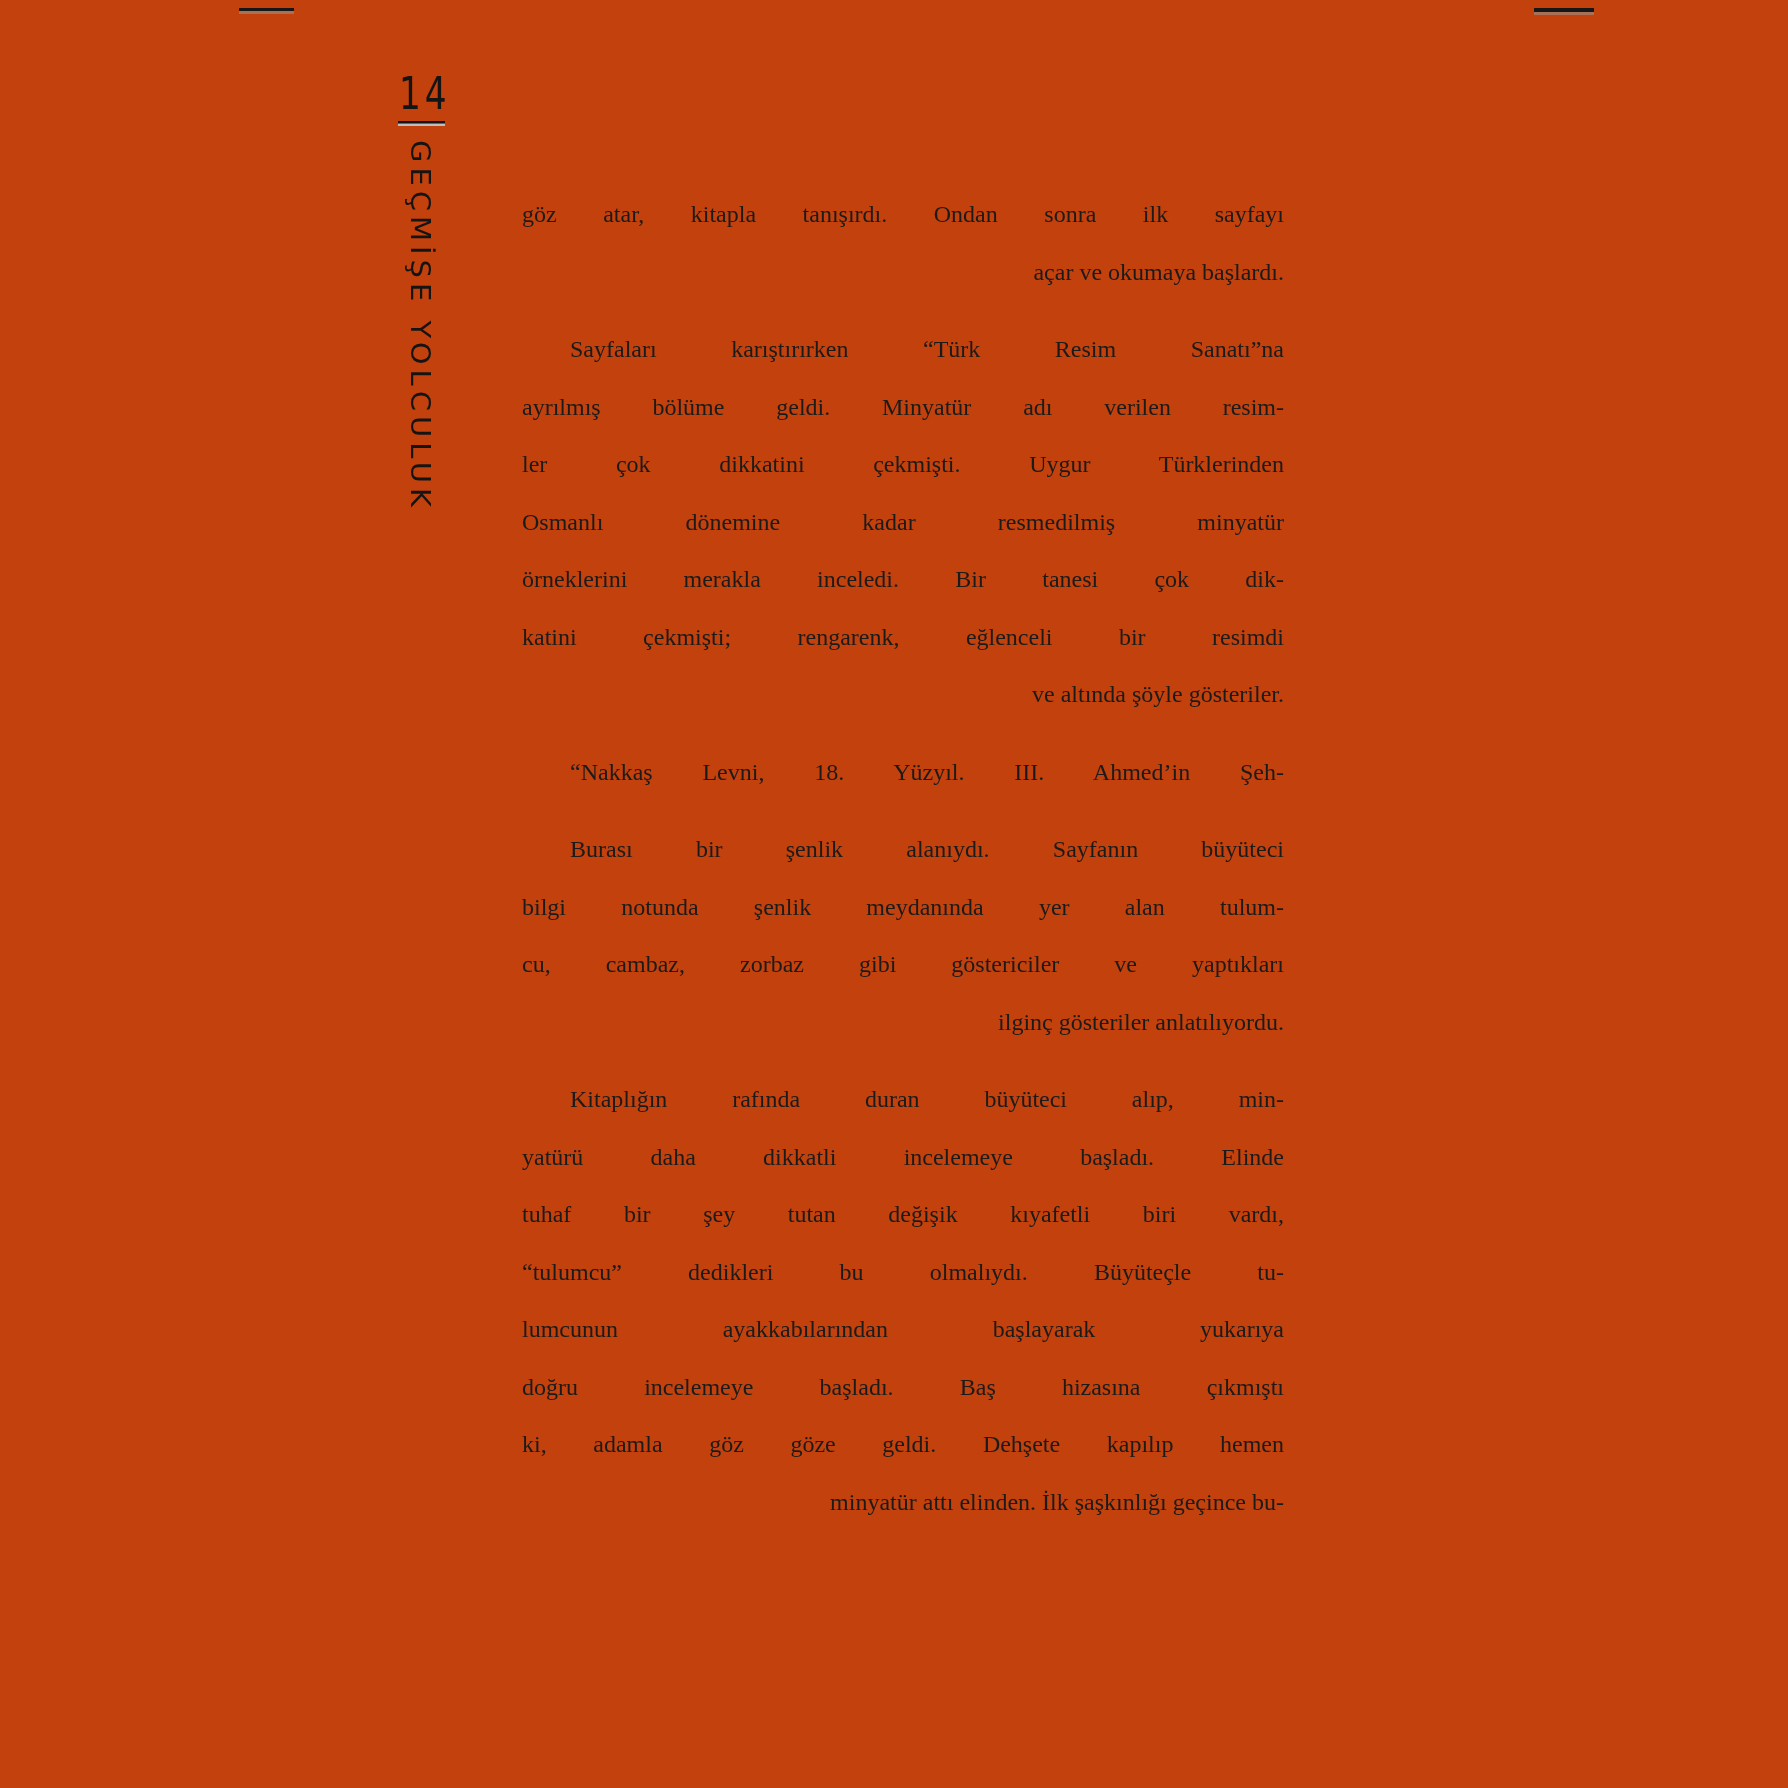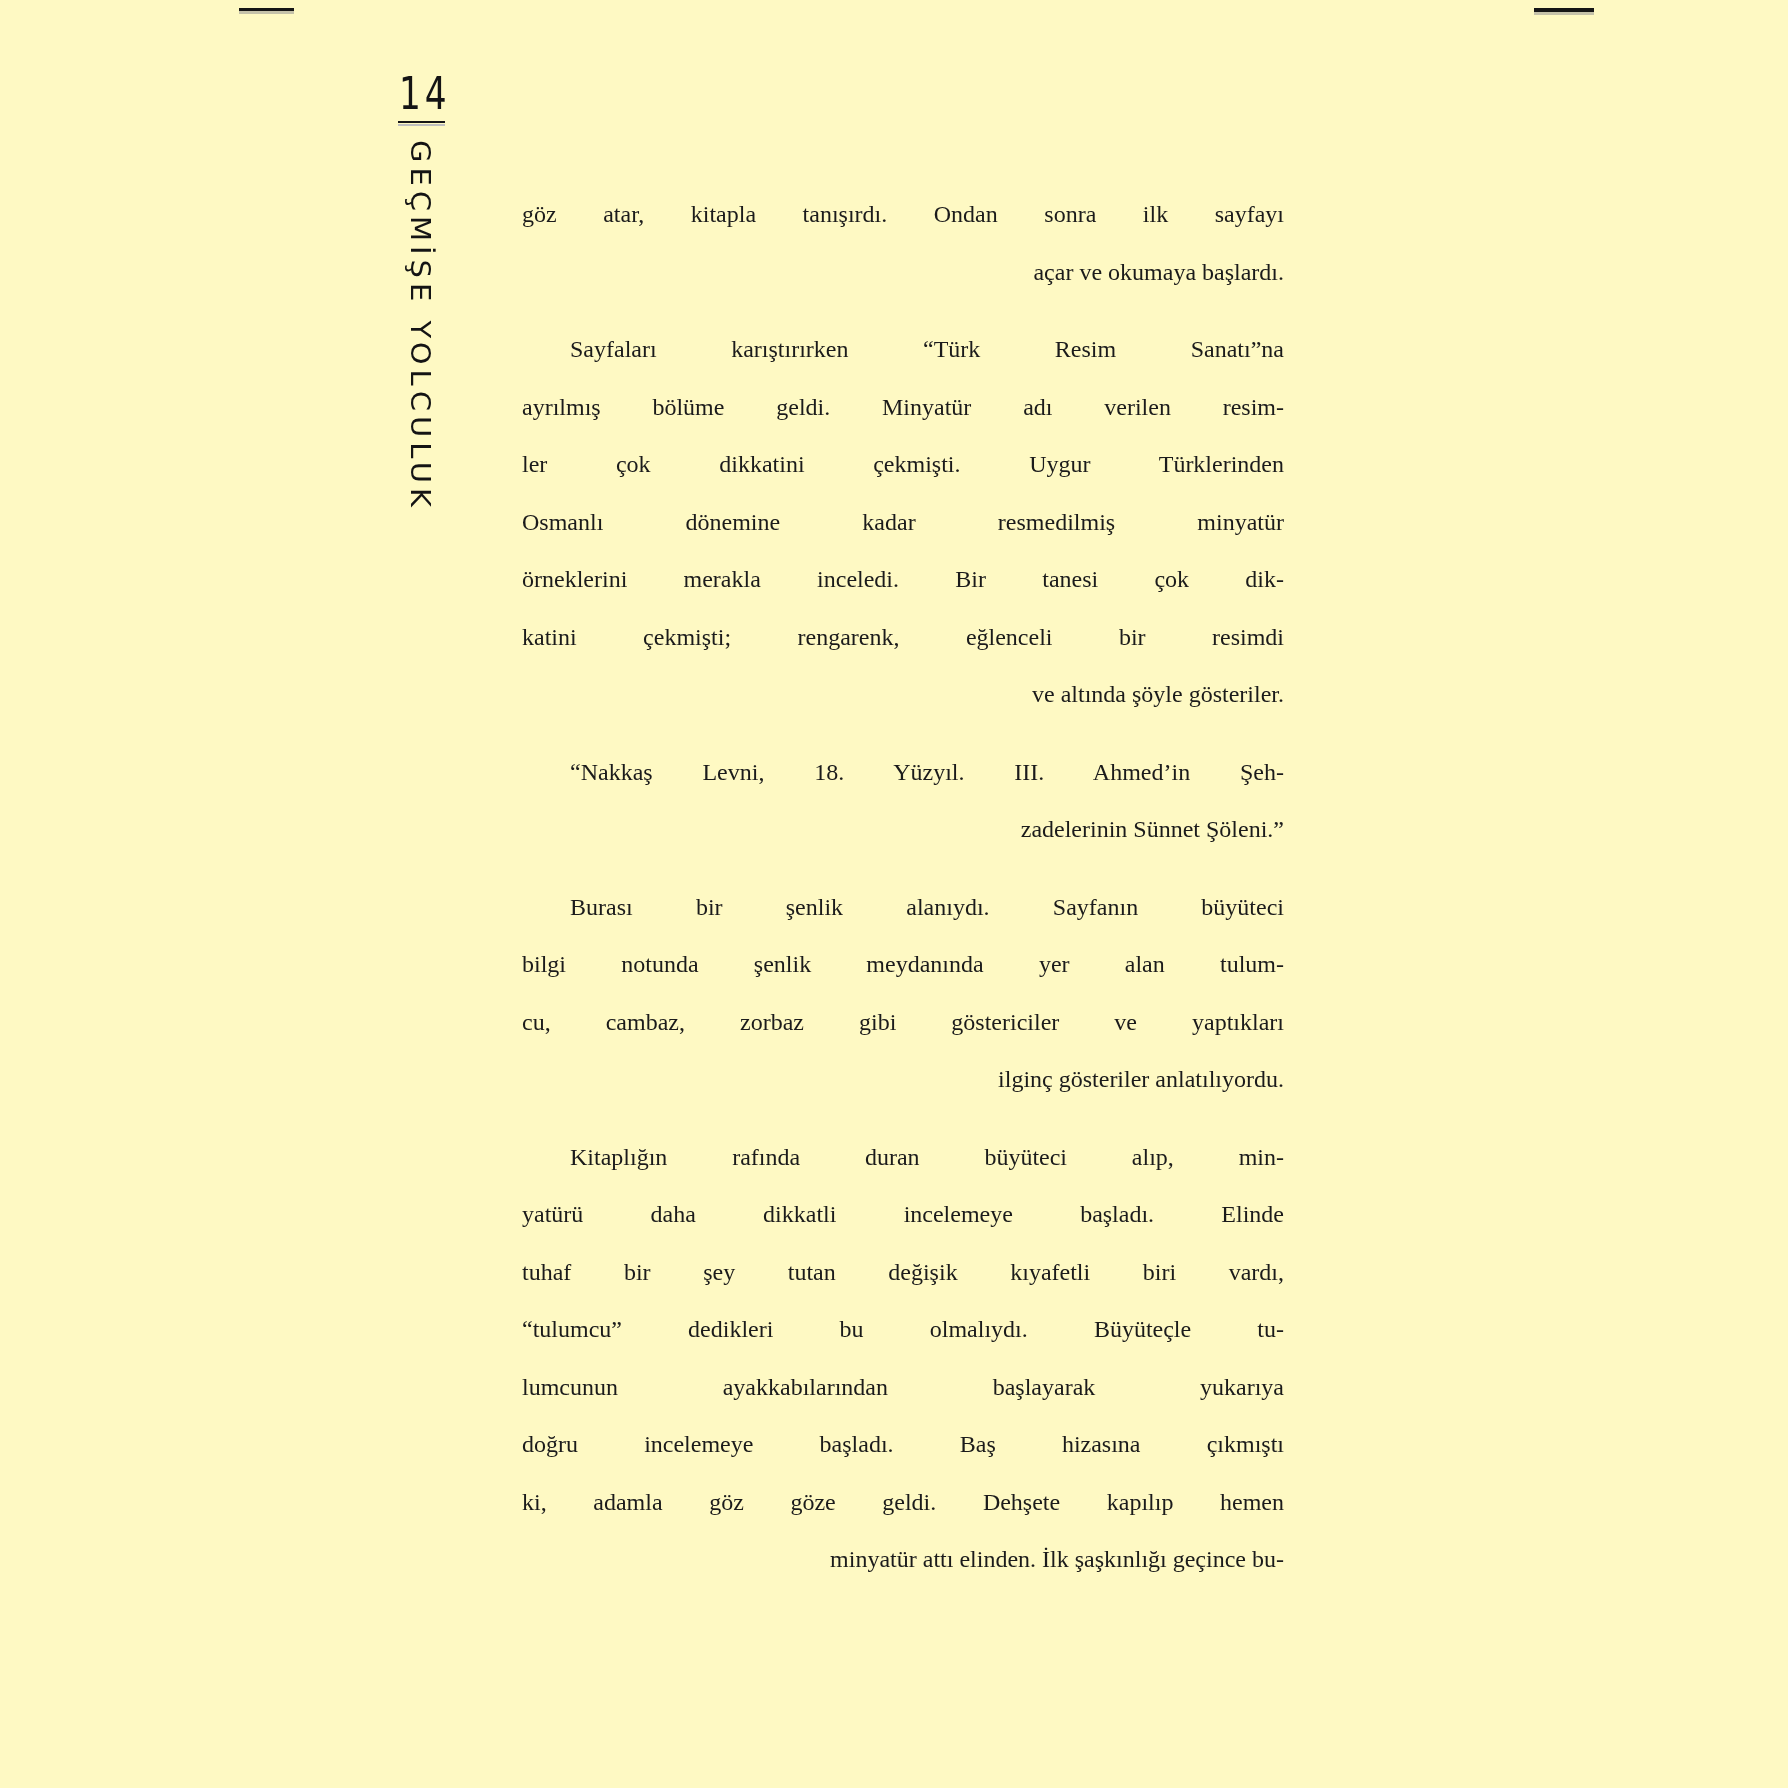--- a/index.html
+++ b/index.html
@@ -1,19 +1,19 @@
 <!DOCTYPE html>
 <html lang="tr"><head>
 <meta charset="utf-8">
 <style>
   html,body{margin:0;padding:0;background:#fdfdfc;}
   .page{
     position:relative;
     width:1788px;height:1788px;
-    background:#fef9c3;
+    background:#c2410c;
     overflow:hidden;
     color:#1b1b1b;
   }
   
   .dash{position:absolute;top:8px;height:3px;background:#161616;box-shadow:0 3px 0 rgba(150,150,150,.55);}
   .dash.left{left:239px;width:55px;}
   .dash.right{left:1534px;width:60px;height:4px;}
   
   .folio{
     position:absolute;left:399px;top:70px;
@@ -71,21 +71,20 @@
         <div class="line just indent">Sayfaları karıştırırken “Türk Resim Sanatı”na</div>
         <div class="line just">ayrılmış bölüme geldi. Minyatür adı verilen resim-</div>
         <div class="line just">ler çok dikkatini çekmişti. Uygur Türklerinden</div>
         <div class="line just">Osmanlı dönemine kadar resmedilmiş minyatür</div>
         <div class="line just">örneklerini merakla inceledi. Bir tanesi çok dik-</div>
         <div class="line just">katini çekmişti; rengarenk, eğlenceli bir resimdi</div>
         <div class="line">ve altında şöyle gösteriler.</div>
       </div>
       <div class="para">
         <div class="line just indent">“Nakkaş Levni, 18. Yüzyıl. III. Ahmed’in Şeh-</div>
-        <div class="line">zadelerinin Sünnet Şöleni.”</div>
       </div>
       <div class="para">
         <div class="line just indent">Burası bir şenlik alanıydı. Sayfanın büyüteci</div>
         <div class="line just">bilgi notunda şenlik meydanında yer alan tulum-</div>
         <div class="line just">cu, cambaz, zorbaz gibi göstericiler ve yaptıkları</div>
         <div class="line">ilginç gösteriler anlatılıyordu.</div>
       </div>
       <div class="para">
         <div class="line just indent">Kitaplığın rafında duran büyüteci alıp, min-</div>
         <div class="line just">yatürü daha dikkatli incelemeye başladı. Elinde</div>

